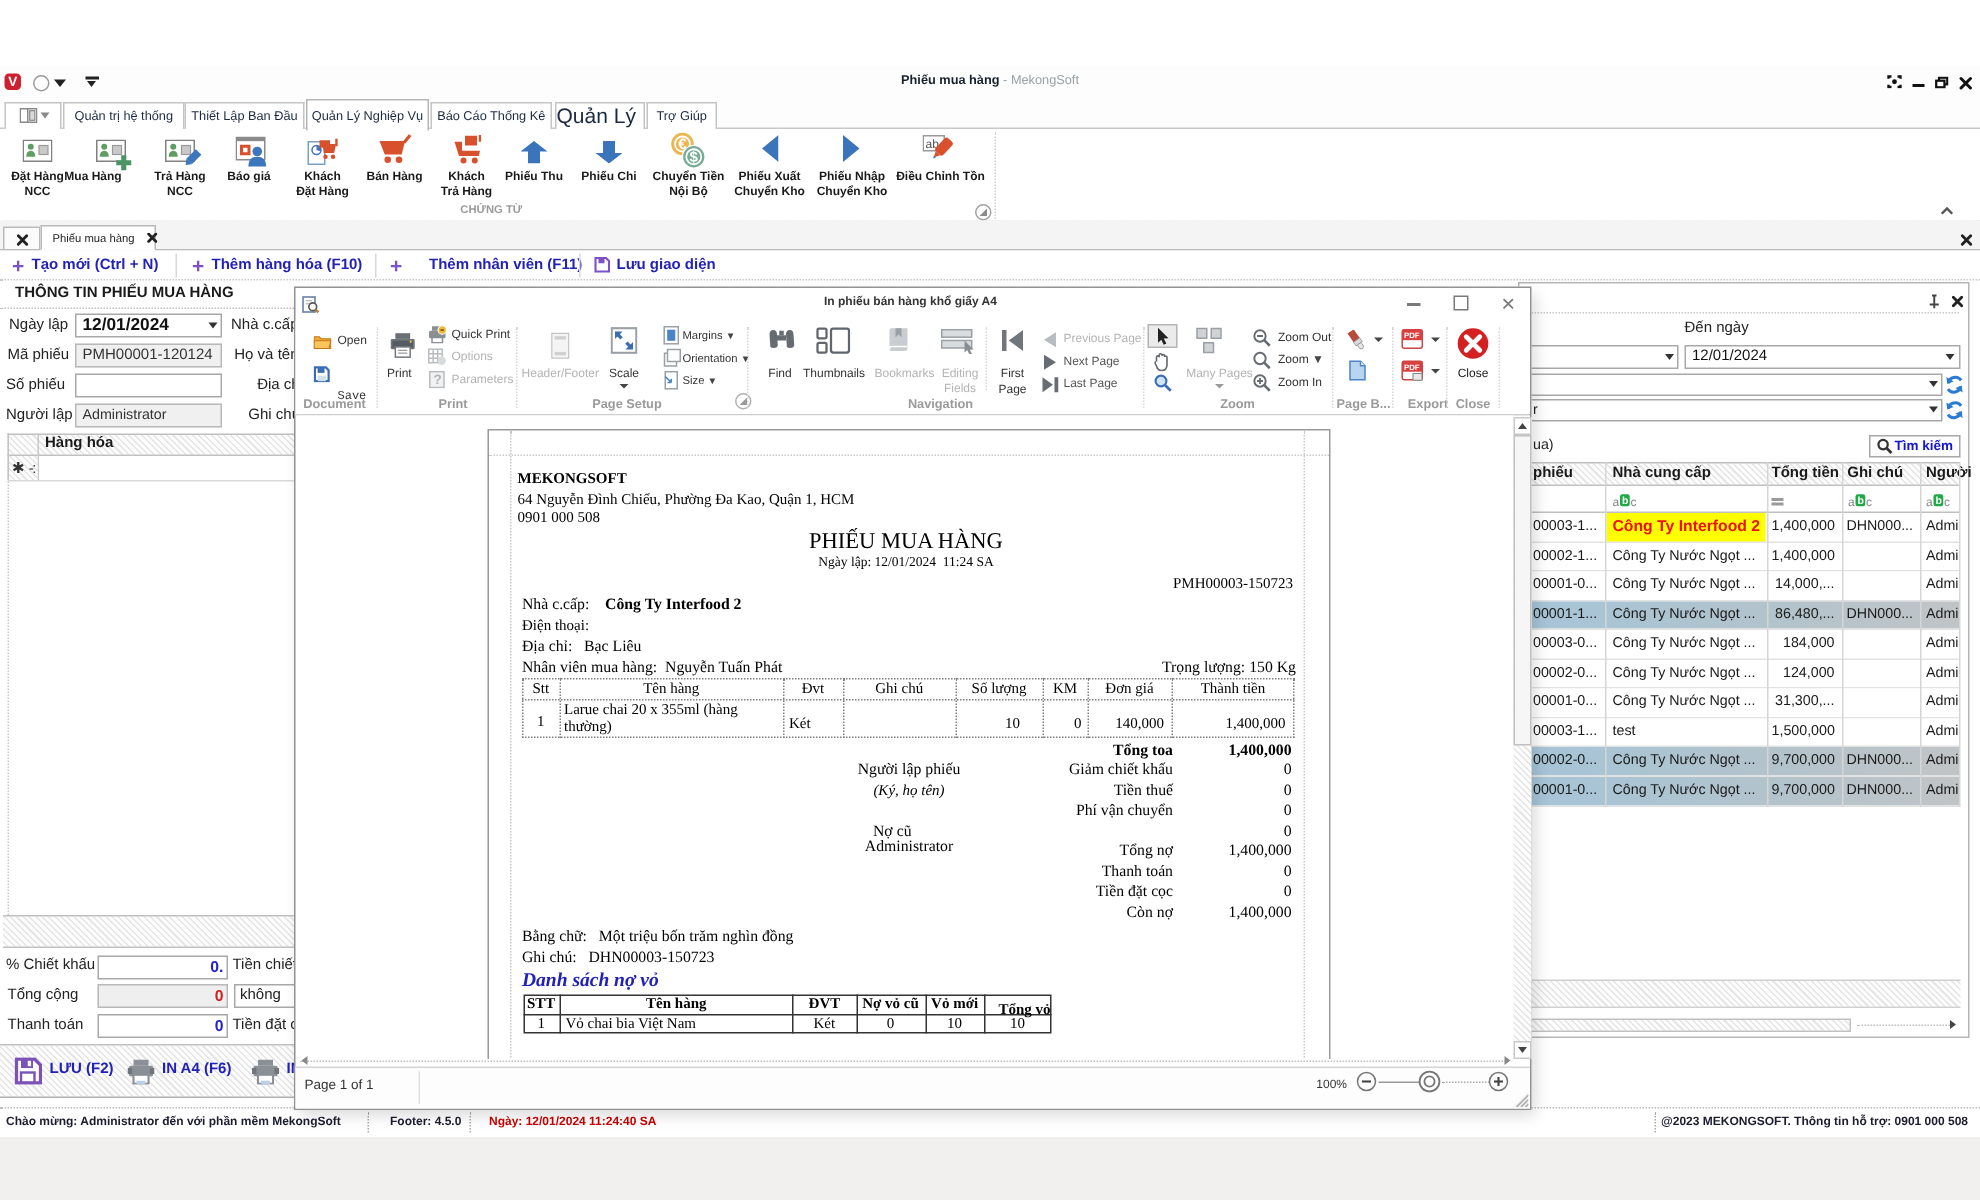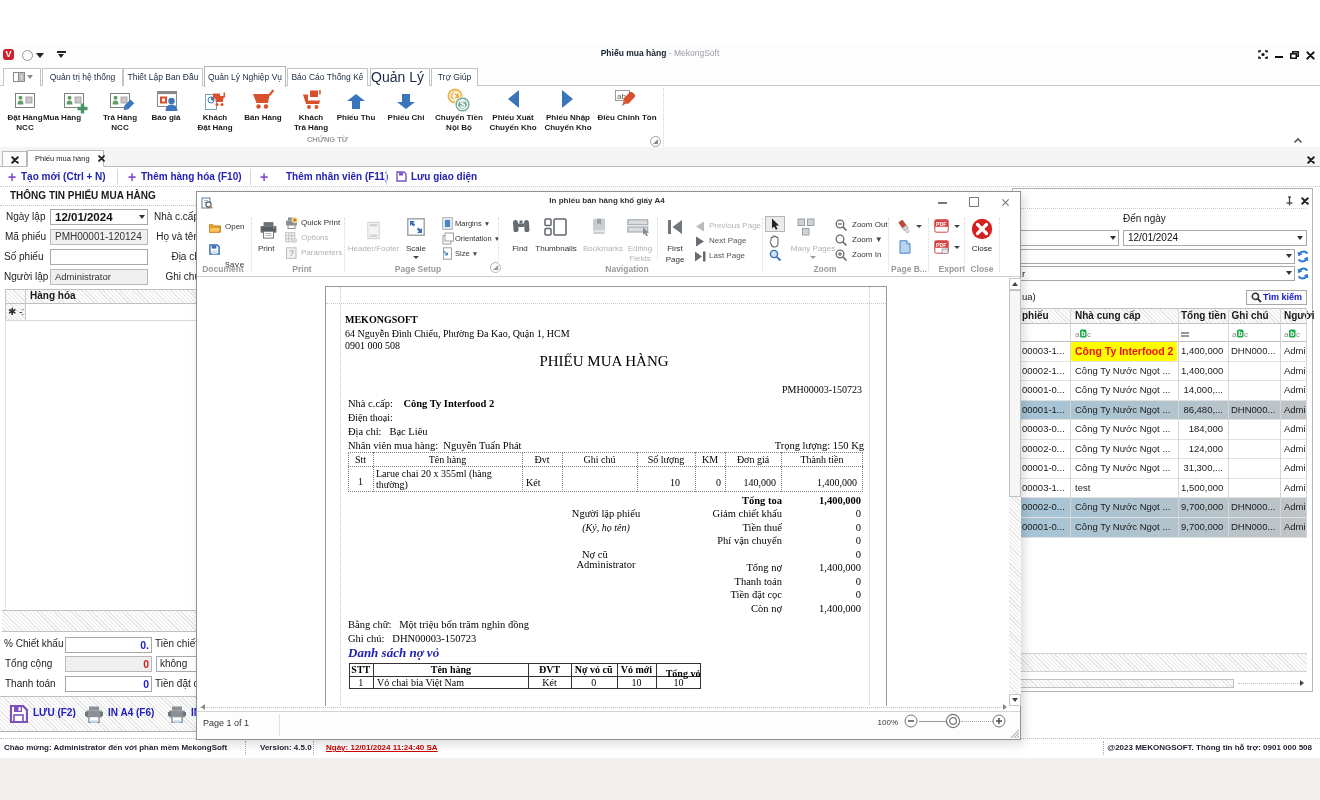--- a/index.html
+++ b/index.html
@@ -414,23 +414,23 @@
 <div class="a" style="left:1280px;top:308px;width:1px;height:230px;background:#d5d5d5;"></div>
 <div class="a" style="left:1306px;top:308px;width:1px;height:230px;background:#d5d5d5;"></div>
 <div class="a hatch" style="left:1013px;top:653px;width:294px;height:19px;border-top:1px solid #d0d0d0;border-bottom:1px solid #d0d0d0;box-sizing:border-box;"></div>
 <div class="a hatch" style="left:1016px;top:679px;width:218px;height:9px;border:1px solid #c0c0c0;box-sizing:border-box;"></div>
 <div class="a" style="left:1238px;top:683px;width:62px;height:1px;border-top:1px dotted #c0c0c0;"></div>
 <div class="a" style="left:1300px;top:680px;width:0;height:0;border-top:3.5px solid transparent;border-bottom:3.5px solid transparent;border-left:4.5px solid #444;"></div>
 
 <div class="a" style="left:0;top:738px;width:1320px;height:20px;background:#fff;border-top:1px dotted #bcbcbc;box-sizing:border-box;z-index:20;"></div>
 <div class="a" style="left:4px;top:743px;font-size:8px;font-weight:bold;color:#1c1c30;z-index:21;">Chào mừng: Administrator đến với phần mềm MekongSoft</div>
 <div class="a" style="left:245px;top:741px;width:1px;height:14px;border-left:1px dotted #aaa;z-index:21;"></div>
-<div class="a" style="left:260px;top:743px;font-size:8px;font-weight:bold;color:#1c1c30;z-index:21;">Version: 4.5.0</div>
+<div class="a" style="left:260px;top:743px;font-size:8px;font-weight:bold;color:#1c1c30;z-index:21;">Footer: 4.5.0</div>
 <div class="a" style="left:313px;top:741px;width:1px;height:14px;border-left:1px dotted #aaa;z-index:21;"></div>
-<div class="a" style="left:326px;top:743px;font-size:8px;font-weight:bold;color:#cc0000;z-index:21;text-decoration:underline;">Ngày: 12/01/2024 11:24:40 SA</div>
+<div class="a" style="left:326px;top:743px;font-size:8px;font-weight:bold;color:#cc0000;z-index:21;">Ngày: 12/01/2024 11:24:40 SA</div>
 <div class="a" style="left:1103px;top:741px;width:1px;height:14px;border-left:1px dotted #aaa;z-index:21;"></div>
 <div class="a" style="left:1012px;top:743px;width:300px;text-align:right;font-size:8px;font-weight:bold;color:#1c1c30;z-index:21;">@2023 MEKONGSOFT. Thông tin hỗ trợ: 0901 000 508</div>
 <div class="a" style="left:0;top:758px;width:1320px;height:42px;background:#f1f0ef;z-index:20;"></div>
 
 <div class="a" id="dlg" style="left:196px;top:191px;width:825px;height:549px;background:#fff;border:1px solid #919191;box-sizing:border-box;z-index:50;box-shadow:3px 4px 10px rgba(0,0,0,0.15);">
 
  <svg class="a" style="left:4px;top:5px" width="12" height="12" viewBox="0 0 12 12">
       <rect x="1" y="1" width="8" height="10" fill="#fff" stroke="#6b86a8" stroke-width="1.1"></rect>
       <line x1="3" y1="3.5" x2="7" y2="3.5" stroke="#9ab" stroke-width="0.8"></line>
       <line x1="3" y1="5.5" x2="7" y2="5.5" stroke="#9ab" stroke-width="0.8"></line>
@@ -672,20 +672,21 @@
   <div class="a" id="page" style="left:127px;top:9px;width:560px;height:700px;background:#fff;border:1px solid #9a9a9a;font-family:'Liberation Serif',serif;color:#000;">
 
    <div class="a" style="left:14px;top:0;width:1px;height:700px;border-left:1px dotted #c8c8c8;"></div>
    <div class="a" style="left:543px;top:0;width:1px;height:700px;border-left:1px dotted #c8c8c8;"></div>
    <div class="a" style="left:0;top:16px;width:560px;height:1px;border-top:1px dotted #c8c8c8;"></div>
 
    <div class="a" style="left:19px;top:27px;font-size:10px;font-weight:bold;">MEKONGSOFT</div>
    <div class="a" style="left:19px;top:41px;font-size:10px;">64 Nguyễn Đình Chiểu, Phường Đa Kao, Quận 1, HCM</div>
    <div class="a" style="left:19px;top:53px;font-size:10px;">0901 000 508</div>
    <div class="a" style="left:0px;top:66px;width:556px;text-align:center;font-size:15px;">PHIẾU MUA HÀNG</div>
+   <div class="a" style="left:0px;top:82px;width:556px;text-align:center;font-size:9px;">Ngày lập: 12/01/2024&nbsp; 11:24 SA</div>
    <div class="a" style="left:336px;top:97px;width:200px;text-align:right;font-size:10px;">PMH00003-150723</div>
    <div class="a" style="left:22px;top:111px;font-size:10.5px;">Nhà c.cấp: &nbsp;&nbsp;&nbsp;<b>Công Ty Interfood 2</b></div>
    <div class="a" style="left:22px;top:125px;font-size:10px;">Điện thoại:</div>
    <div class="a" style="left:22px;top:139px;font-size:10.5px;">Địa chỉ: &nbsp;&nbsp;Bạc Liêu</div>
    <div class="a" style="left:22px;top:153px;font-size:10.5px;">Nhân viên mua hàng: &nbsp;Nguyễn Tuấn Phát</div>
    <div class="a" style="left:338px;top:153px;width:200px;text-align:right;font-size:10.5px;">Trọng lượng: 150 Kg</div>
 
    <div class="a" style="left:22px;top:165px;width:515px;height:40px;border:1px dotted #808080;box-sizing:border-box;"></div>
    <div class="a" style="left:22px;top:179px;width:515px;height:1px;border-top:1px dotted #808080;"></div>
    <div class="a" style="left:47px;top:165px;width:1px;height:40px;border-left:1px dotted #808080;"></div>

